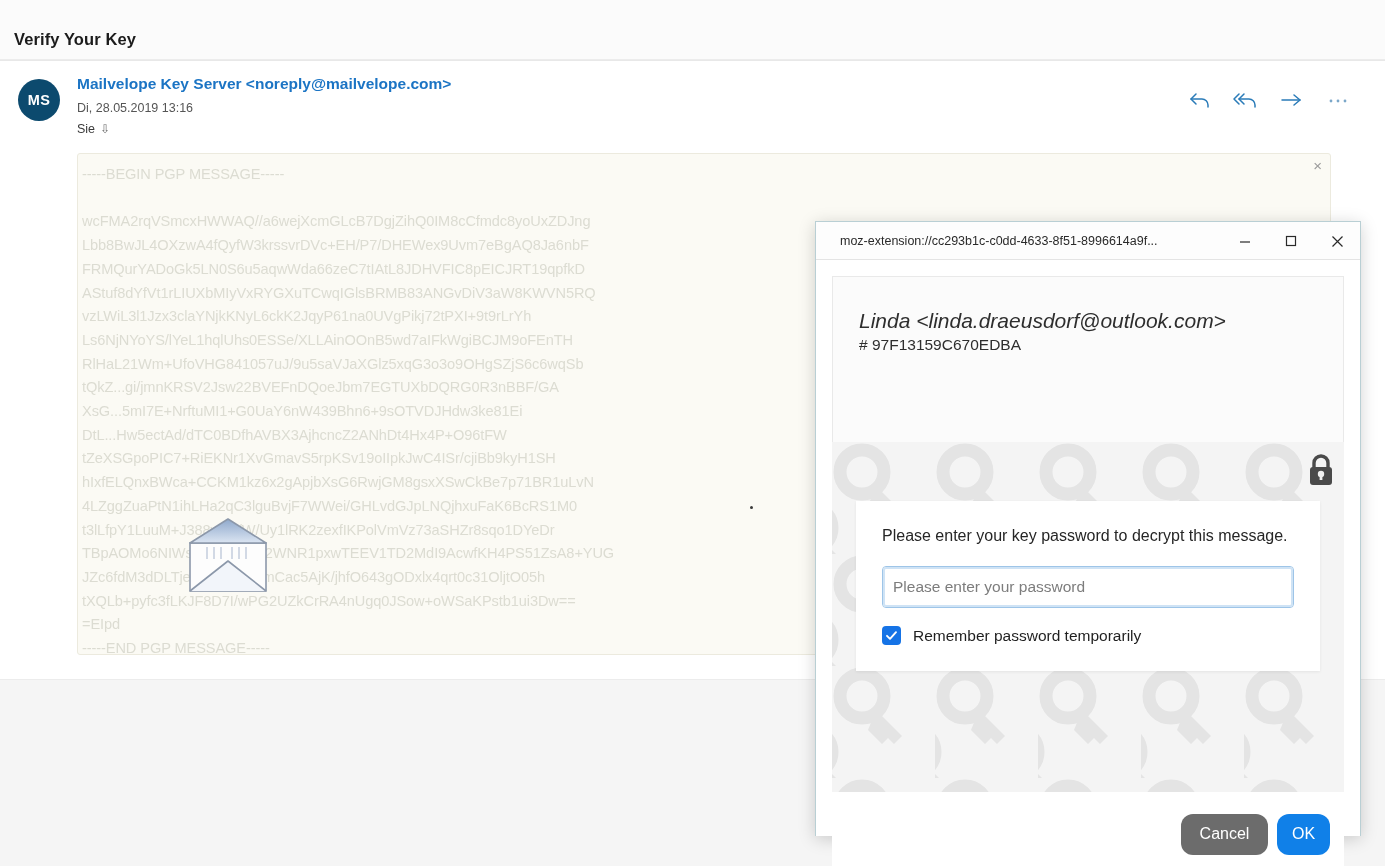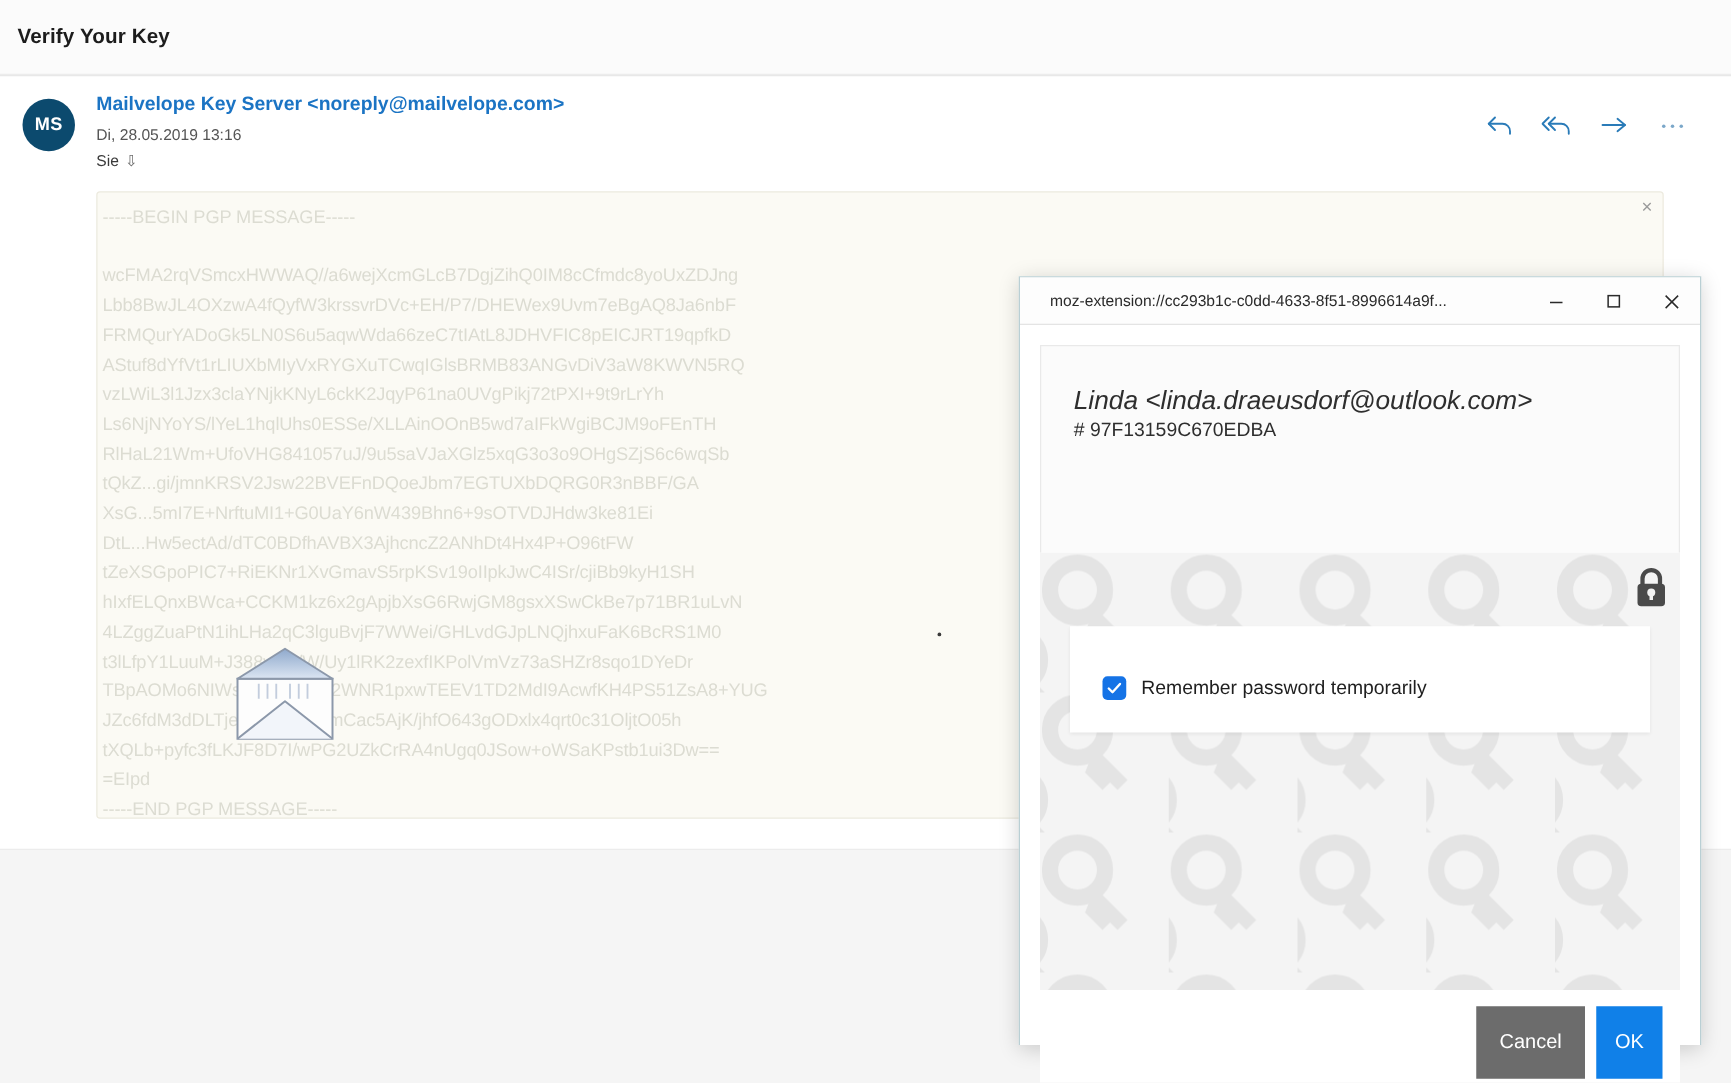--- a/index.html
+++ b/index.html
@@ -25,21 +25,21 @@
     position: absolute;
     left: 0; top: 0;
     width: 1385px;
     height: 60px;
     background: #fbfbfb;
     border-bottom: 1px solid #ececec;
   }
   #app-title {
     position: absolute;
     left: 14px;
-    top: 20px;
+    top: 30px;
     font-size: 16.5px;
     font-weight: bold;
     color: #1c1c1c;
     letter-spacing: 0.1px;
   }
 
   
   #email-card {
     position: absolute;
     left: 0;
@@ -344,25 +344,25 @@
     height: 84px;
     background: #ffffff;
     display: flex;
     align-items: center;
     justify-content: flex-end;
     gap: 9px;
     padding-right: 14px;
   }
   .dlg-btn {
     border: none;
-    border-radius: 0;
+    border-radius: 12px;
     font-size: 16px;
     font-family: "Liberation Sans", sans-serif;
     cursor: pointer;
-    height: 58px;
+    height: 41px;
   }
   #cancel-button {
     background: #6c6c6c;
     color: #ffffff;
     width: 87px;
   }
   #ok-button {
     background: #1080e8;
     color: #ffffff;
     width: 53px;
@@ -515,20 +515,22 @@
       <div id="lock-icon">
         <svg width="30" height="34" viewBox="0 0 30 34">
           <path d="M8 15 V10 a7 7 0 0 1 14 0 v5" fill="none" stroke="#4a4a4a" stroke-width="3.4"></path>
           <rect x="4" y="14" width="22" height="18" rx="3" fill="#4a4a4a"></rect>
           <circle cx="15" cy="21" r="3.2" fill="#f1f1f1"></circle>
           <rect x="13.6" y="21" width="2.8" height="6" fill="#f1f1f1"></rect>
         </svg>
       </div>
 
       <div id="prompt-card">
+        <div id="prompt-text">Please enter your key password to decrypt this message.</div>
+        <input id="password-input" type="text" autocomplete="off" placeholder="Please enter your password" style="">
         <div id="remember-row">
           <span id="remember-checkbox">
             <svg width="13" height="13" viewBox="0 0 13 13">
               <path d="M2 6.8 L5 9.8 L11 3.2" fill="none" stroke="#ffffff" stroke-width="1.9" stroke-linecap="round" stroke-linejoin="round"></path>
             </svg>
           </span>
           <span id="remember-label">Remember password temporarily</span>
         </div>
       </div>
 

